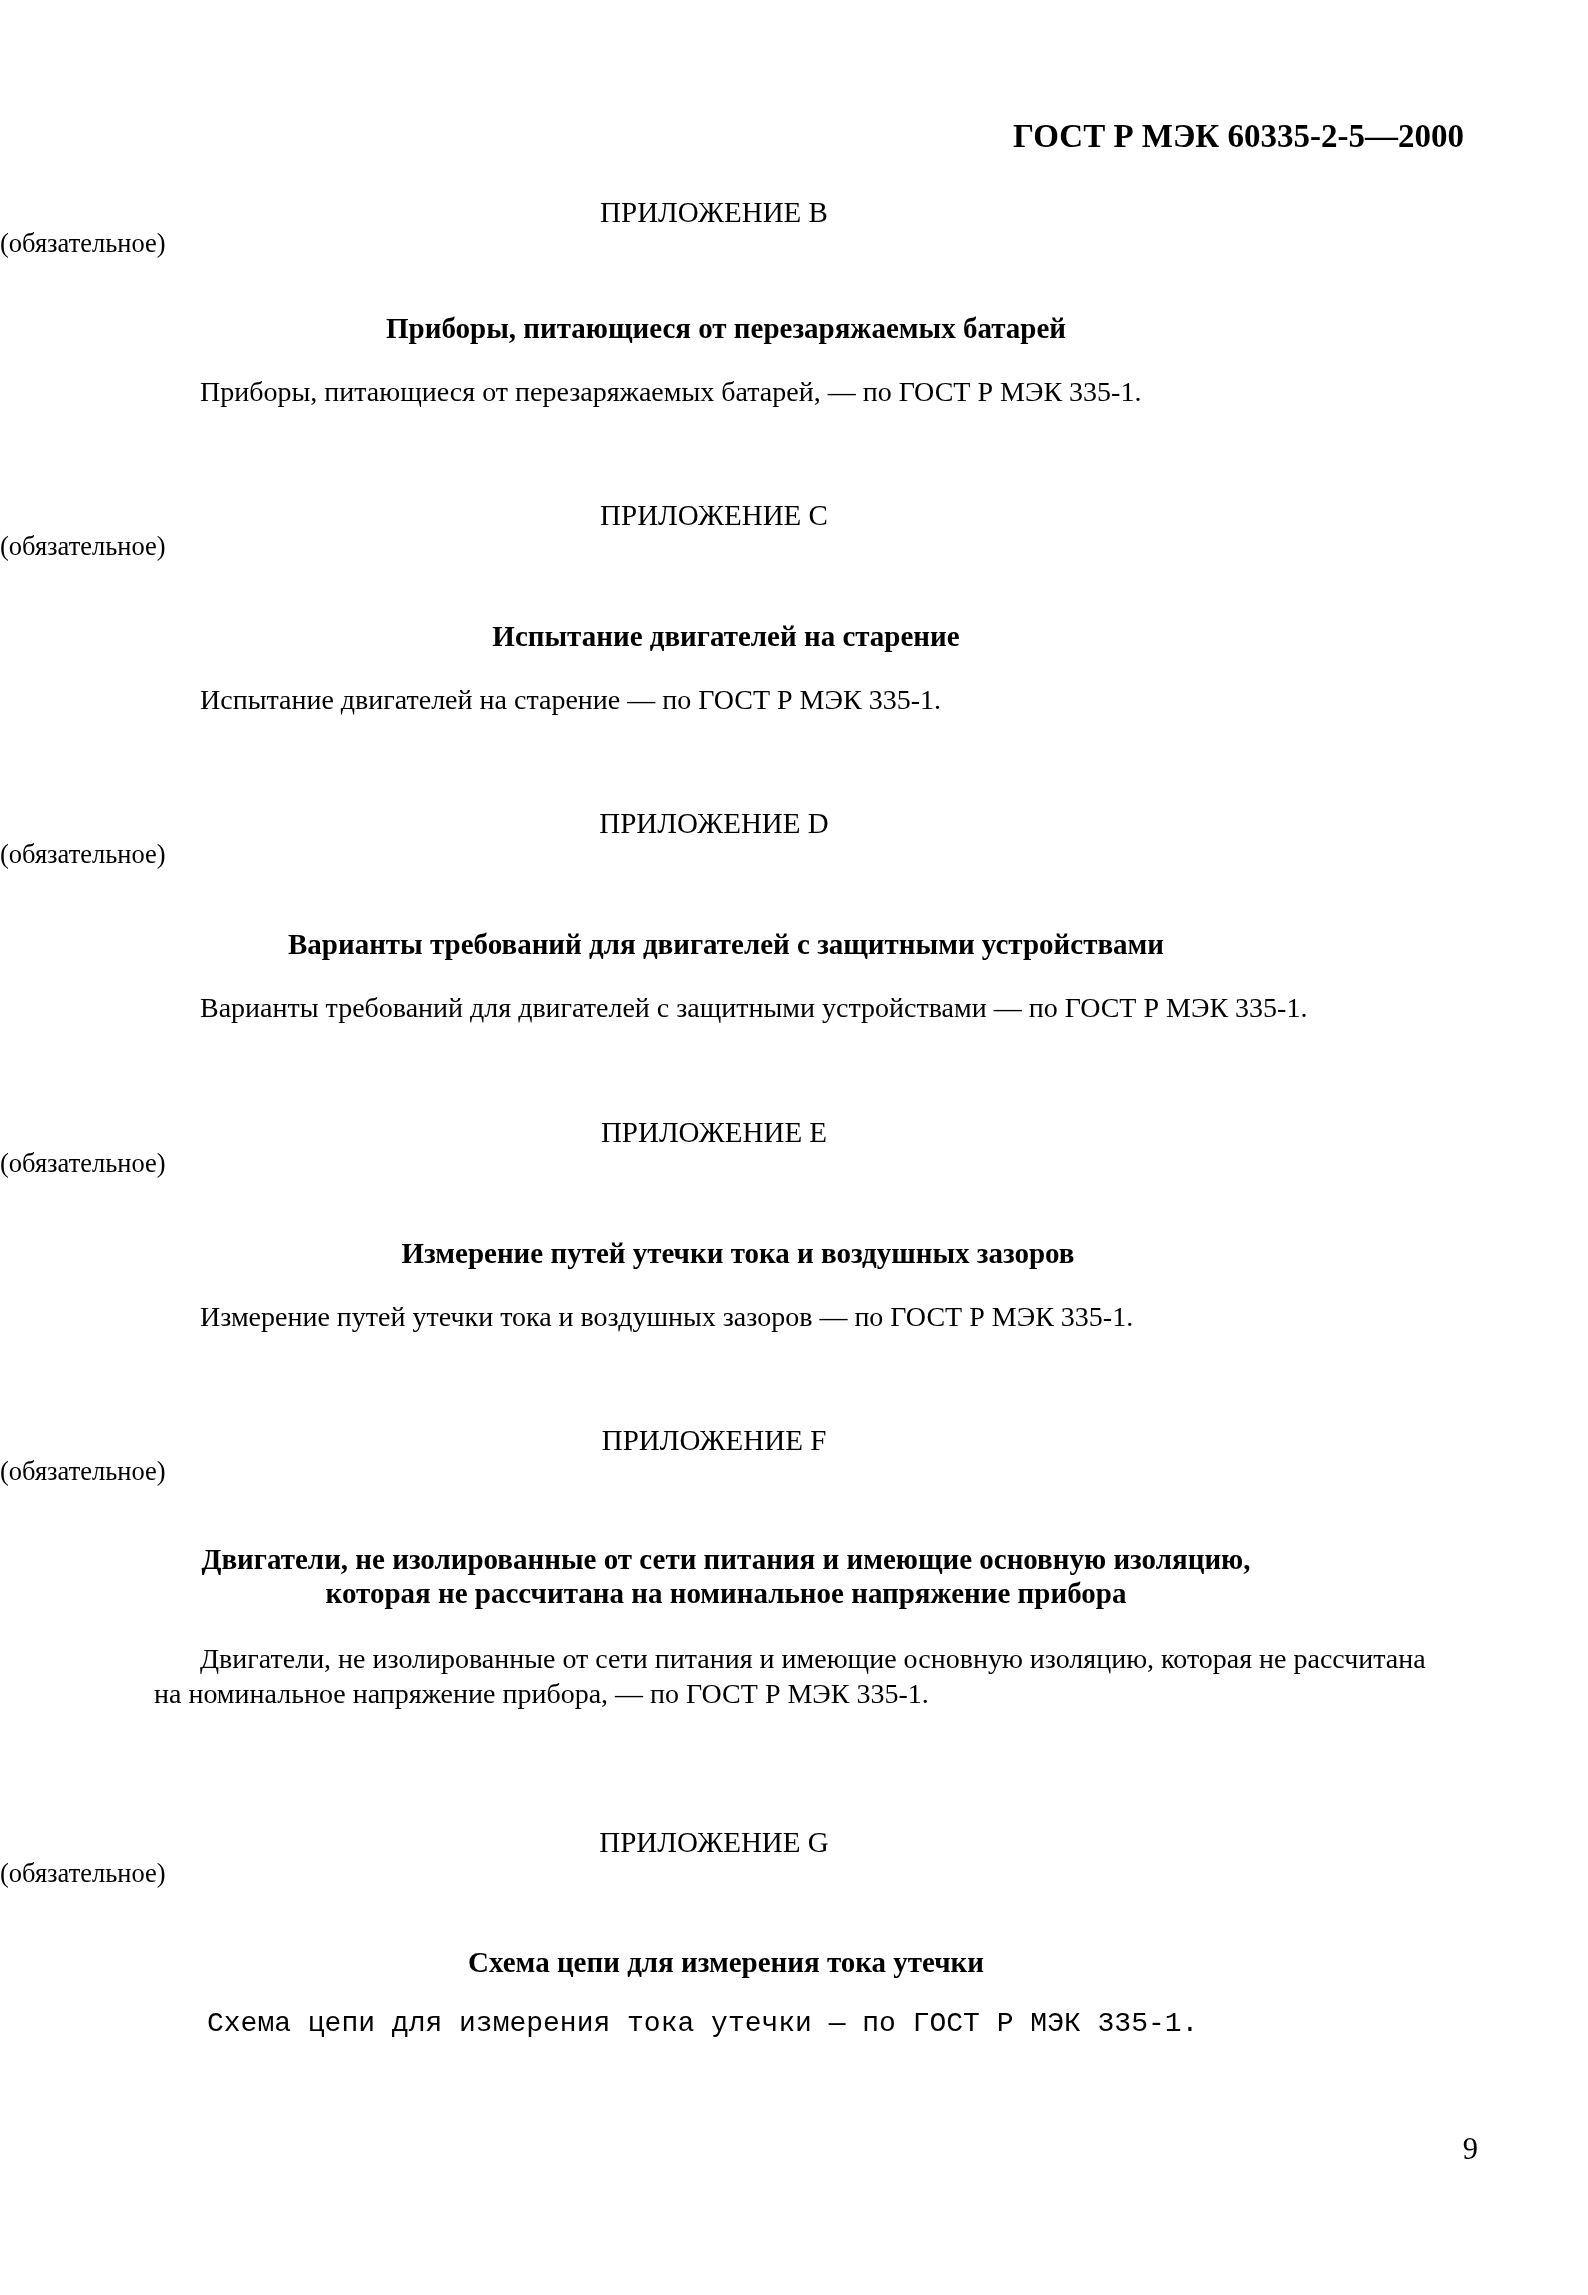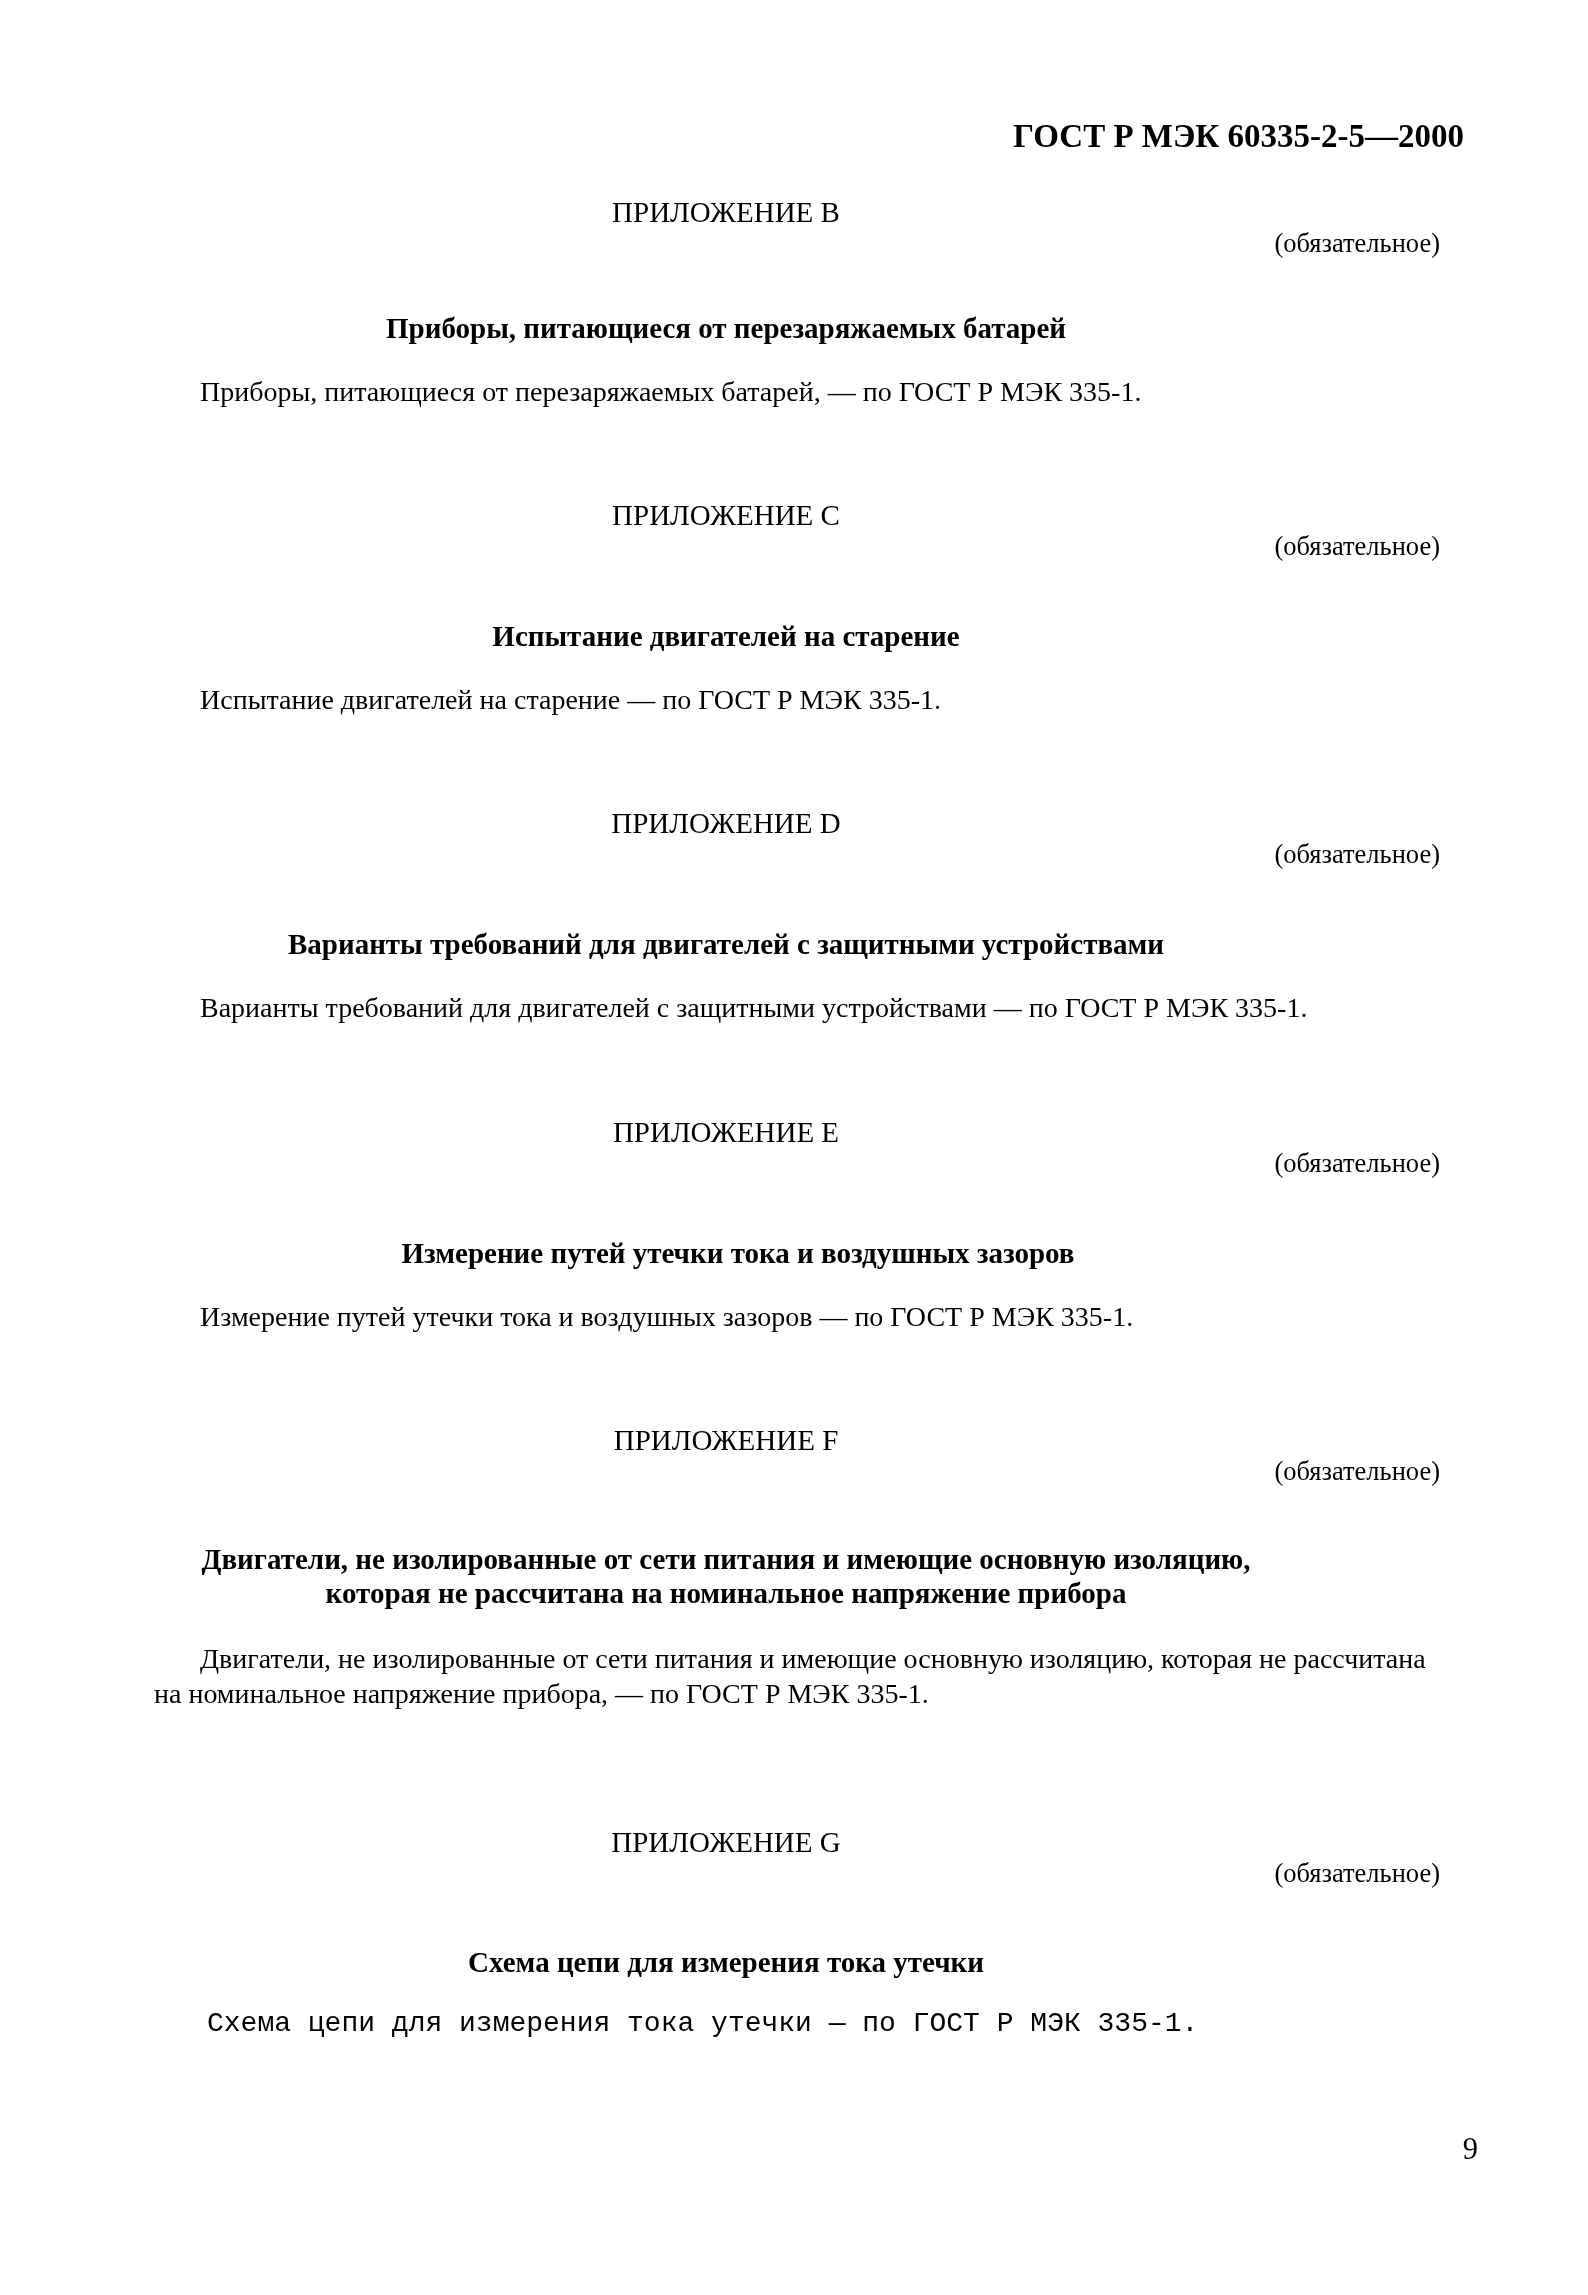--- a/index.html
+++ b/index.html
@@ -18,31 +18,31 @@
     .page-header {
       position: absolute;
       top: 118px;
       right: 125px;
       font-weight: bold;
       font-size: 33px;
       letter-spacing: 0px;
     }
     .annex {
       position: absolute;
-      left: 12px;
+      left: 0;
       width: 1428px;
     }
     .annex-label {
       text-align: center;
       font-size: 29px;
       line-height: 32px;
       padding-left: 0;
     }
     .annex-status {
-      text-align: right;
+      text-align: left;
       font-size: 26.5px;
       line-height: 30.5px;
     }
     .annex-title {
       position: absolute;
       left: 0;
       width: 1364px;
       text-align: center;
       font-weight: bold;
       font-size: 29px;

